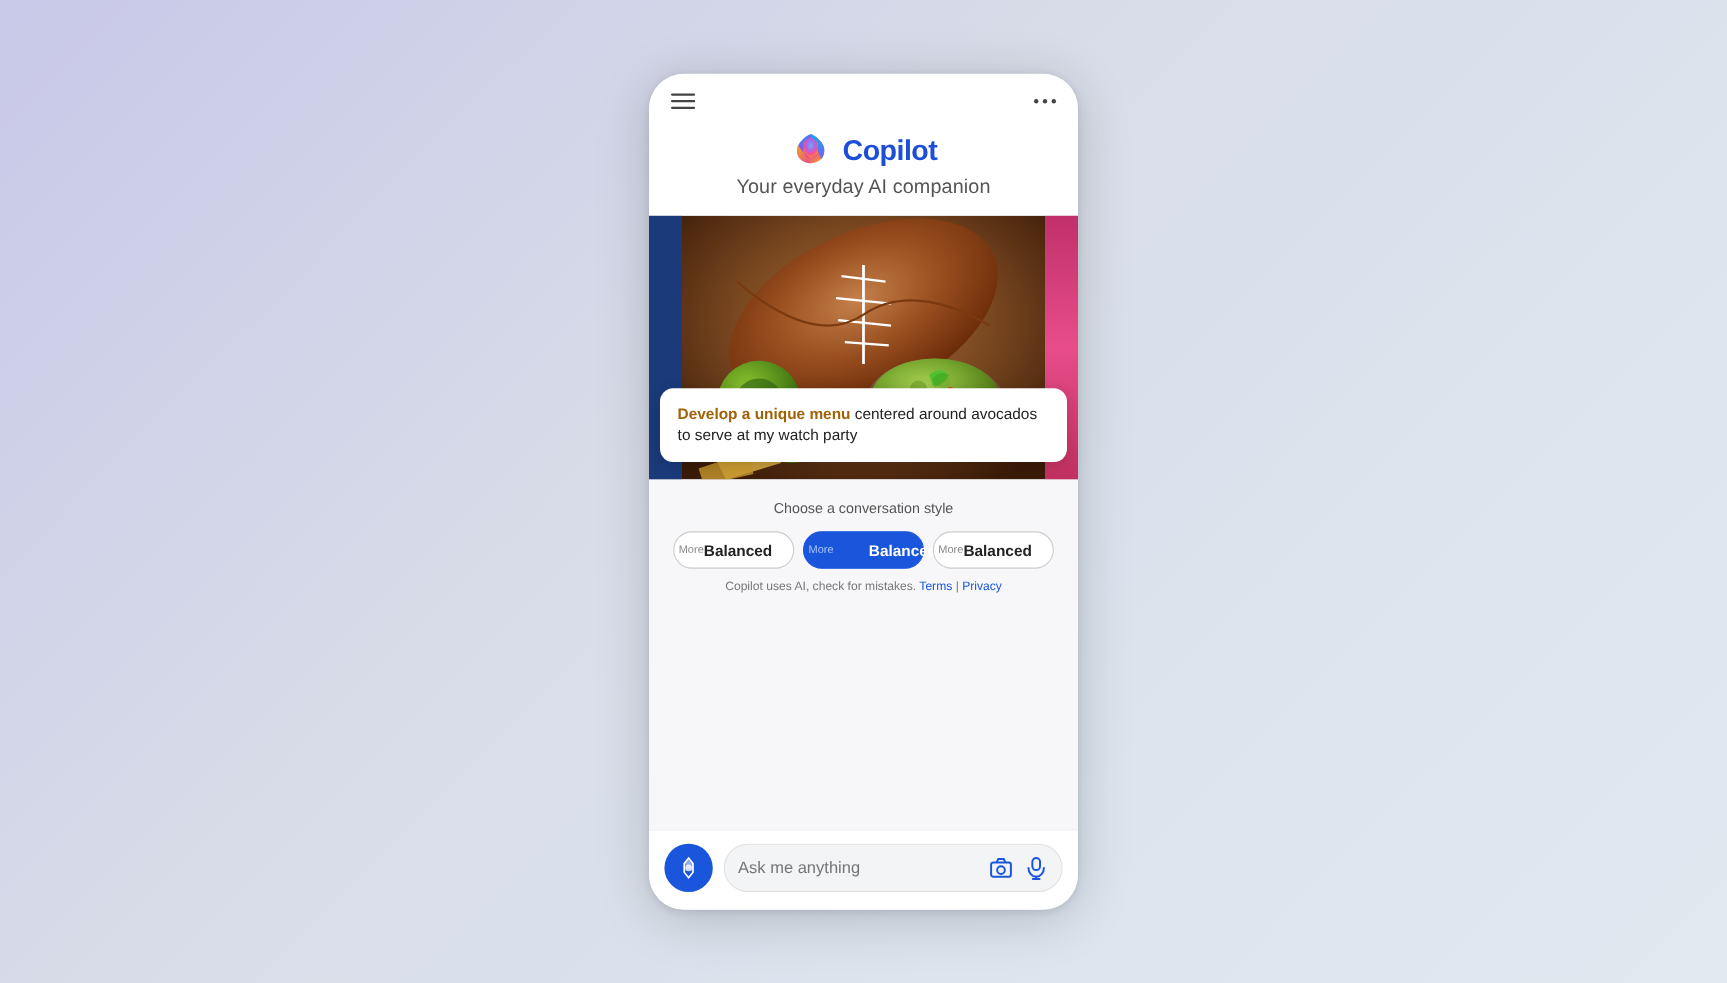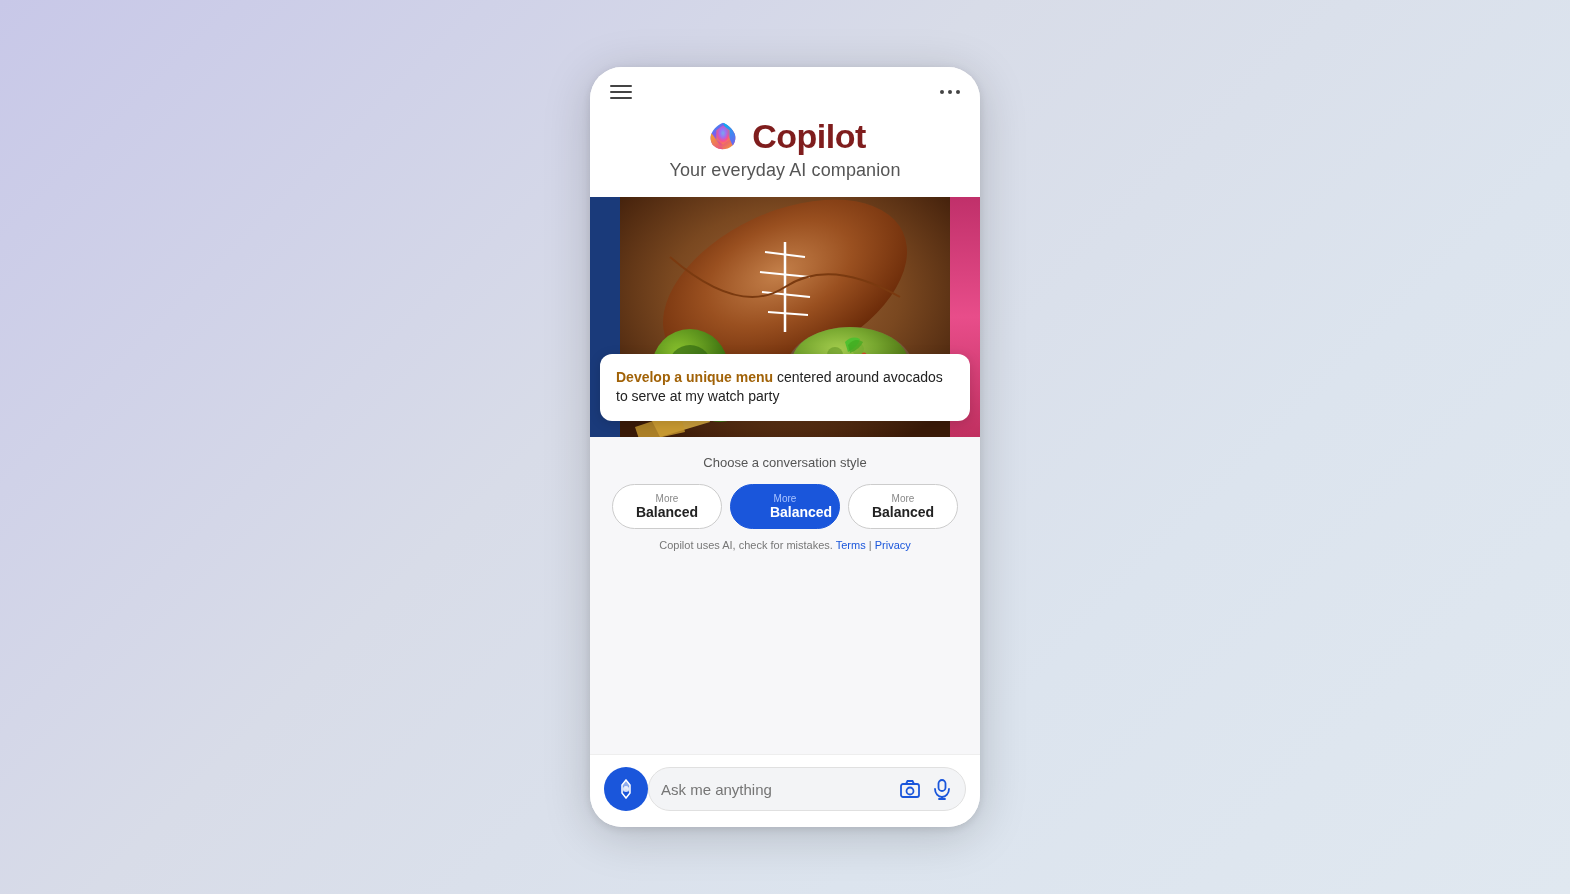--- a/index.html
+++ b/index.html
@@ -78,23 +78,23 @@
       align-items: center;
       gap: 10px;
     }
 
     .copilot-logo-svg {
       width: 38px;
       height: 38px;
     }
 
     .copilot-title {
-      font-size: 34px;
+      font-size: 26px;
       font-weight: 600;
-      color: #7f1d1d;
+      color: #1d4ed8;
       letter-spacing: -0.5px;
     }
 
     .copilot-subtitle {
       font-size: 18px;
       color: #555;
       margin-top: 4px;
       letter-spacing: 0.1px;
     }
 
@@ -183,21 +183,21 @@
 
     .style-btn {
       flex: 1;
       max-width: 110px;
       padding: 8px 4px;
       border-radius: 24px;
       border: 1.5px solid #ccc;
       background: #fff;
       cursor: pointer;
       display: flex;
-      flex-direction: column;
+      flex-direction: row;
       align-items: center;
       font-family: inherit;
     }
 
     .style-btn.active {
       background: #1a56db;
       border-color: #1a56db;
     }
 
     .style-btn-more {
@@ -233,20 +233,21 @@
       color: #1a56db;
       text-decoration: none;
     }
 
     
     .input-bar {
       display: flex;
       align-items: center;
       padding: 12px 14px 16px 14px;
       background: #fff;
+      gap: 10px;
       margin-top: auto;
       border-top: 1px solid #eee;
     }
 
     .copilot-btn {
       width: 44px;
       height: 44px;
       border-radius: 50%;
       background: #1a56db;
       border: none;

